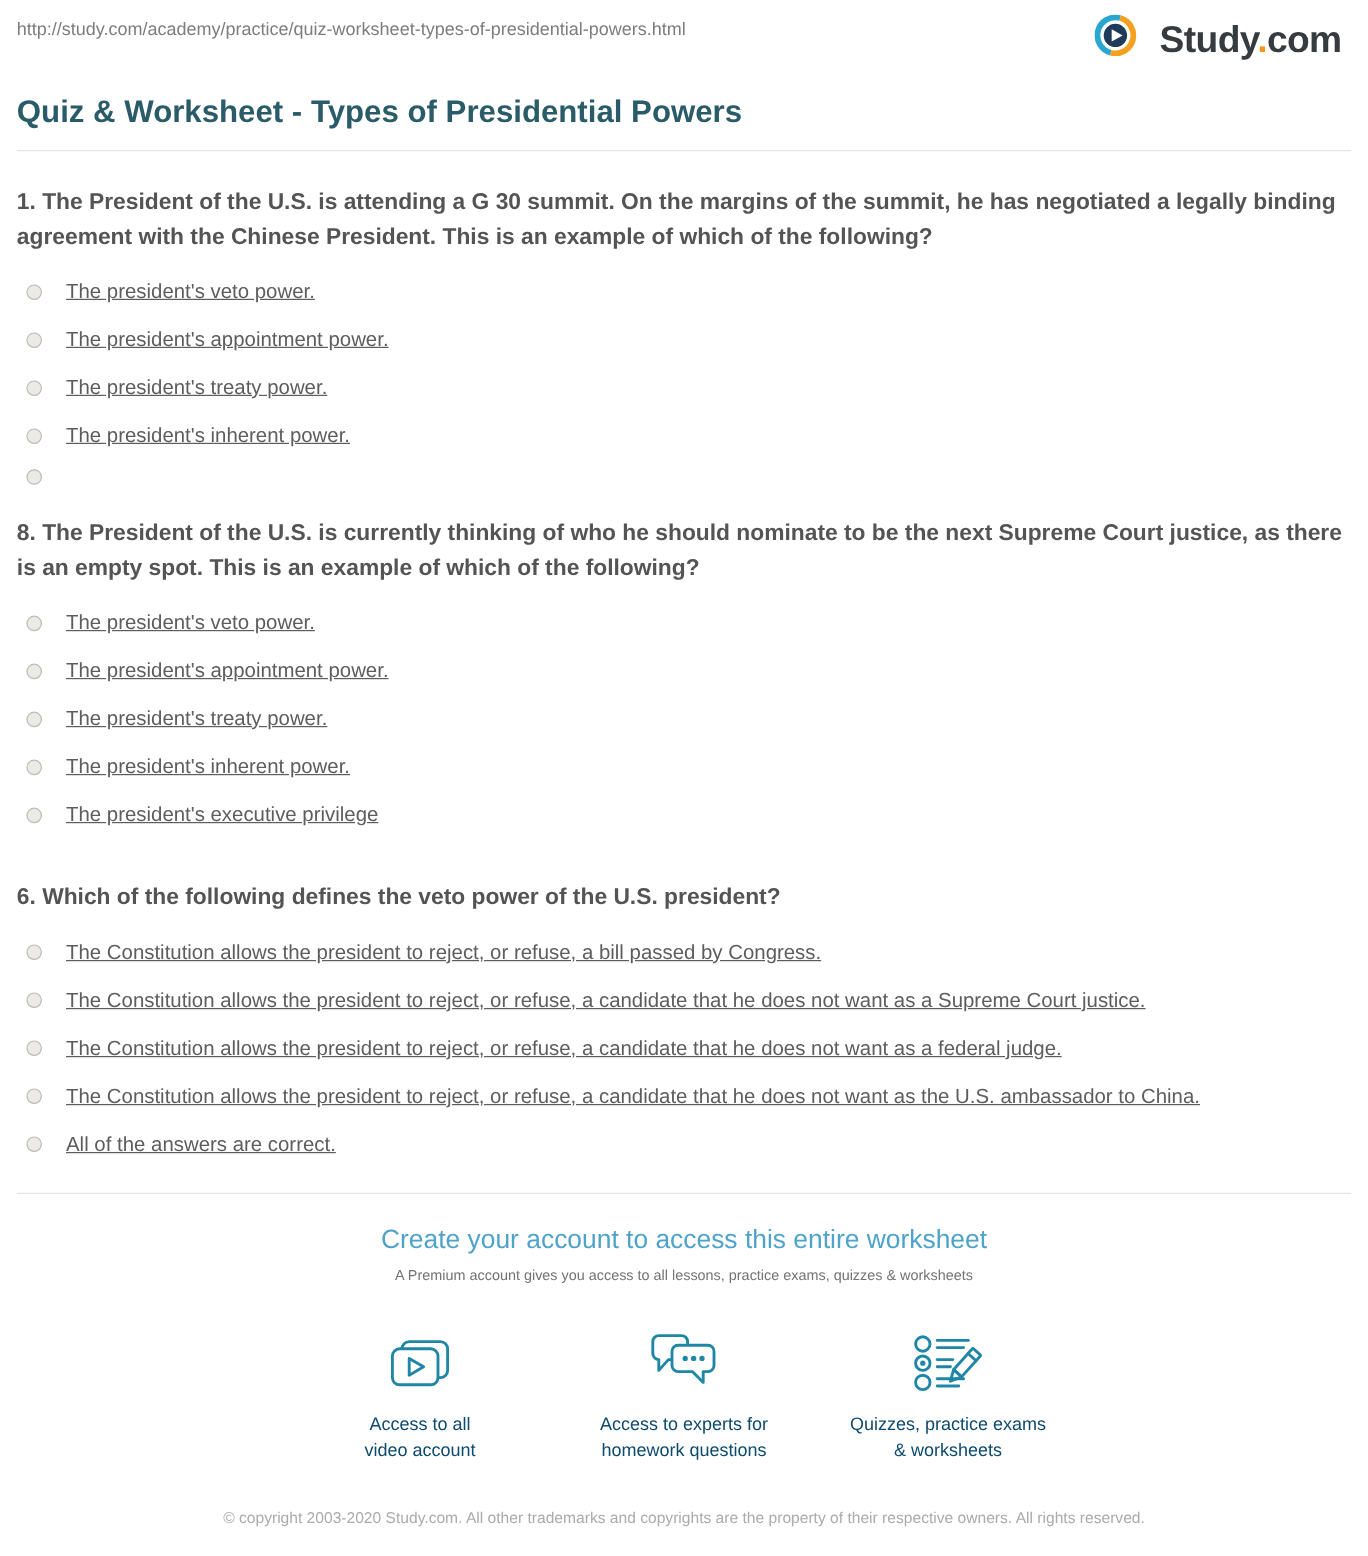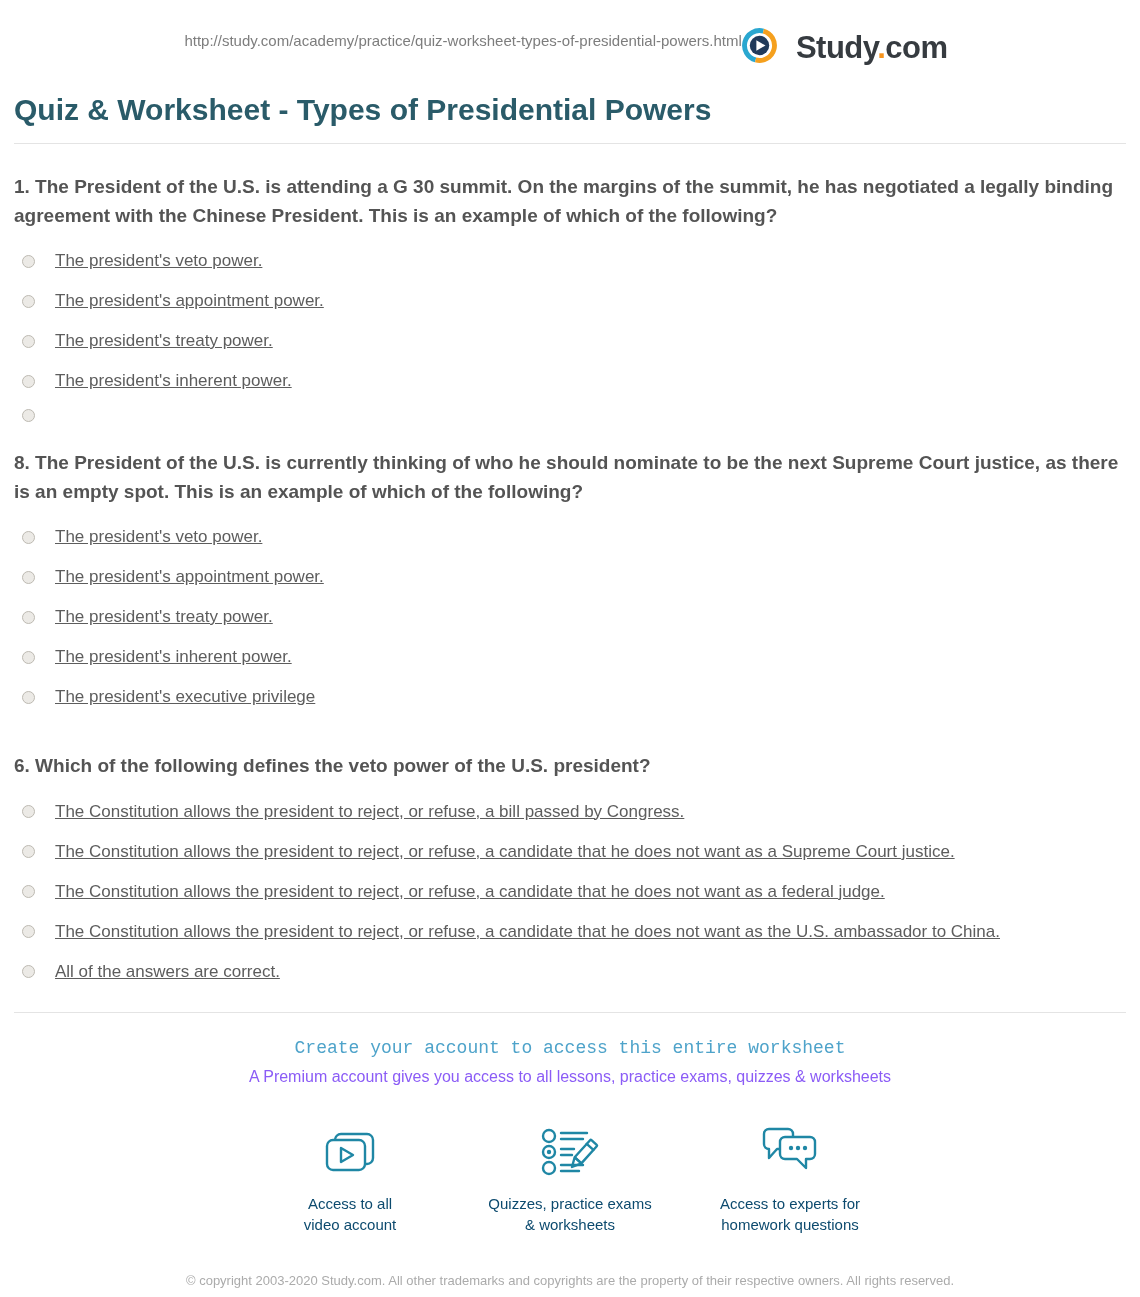--- a/index.html
+++ b/index.html
@@ -6,48 +6,48 @@
   html, body { margin: 0; padding: 0; }
   body {
     width: 1140px;
     background: #ffffff;
     font-family: "Liberation Sans", sans-serif;
     color: #555;
   }
   .container { padding: 0 14px; }
 
   
-  .header { display: flex; justify-content: center; align-items: flex-start; padding-top: 28px; }
+  .header { display: flex; justify-content: space-between; align-items: flex-start; padding-top: 12px; }
   .url { font-size: 15px; color: #7d7d7d; padding-top: 4px; }
   .logo { display: flex; align-items: center; gap: 19px; padding-right: 8px; cursor: pointer; }
   .logo-text { font-size: 31px; font-weight: 700; color: #363b40; letter-spacing: -0.5px; line-height: 1; }
   .logo-dot { color: #f7941e; }
 
   
-  .page-title { margin: 26px 0 0 0; font-size: 30px; font-weight: 700; color: #2a5b69; }
+  .page-title { margin: 26px 0 0 0; font-size: 26px; font-weight: 700; color: #2a5b69; }
   .divider { border: none; border-top: 1px solid #e4e4e4; margin: 16px 0 0 0; }
 
   
   .question { font-size: 19px; font-weight: 700; color: #545454; line-height: 1.5; margin: 29px 0 0 0; }
   .q2 { margin-top: 27px; }
   .q3 { margin-top: 43px; }
   .options { margin-top: 19px; }
   .option { display: flex; align-items: center; margin: 0 0 16px 8px; cursor: pointer; }
   .radio {
     width: 13px; height: 13px; border-radius: 50%;
     background: #eceae6; border: 1px solid #bdbab2;
     margin-right: 20px; flex: 0 0 auto;
   }
   .option-label { font-size: 17px; color: #5d5d5d; line-height: 24px; text-decoration: underline; }
 
   
   .cta-divider { margin-top: 28px; }
   .cta { text-align: center; }
-  .cta-heading { font-size: 18px; font-weight: 400; color: #4ea3ca; margin: 25px 0 0 0; font-family: Liberation Mono, monospace; }
-  .cta-sub { font-size: 16px; color: #8b5cf6; margin-top: 10px; }
+  .cta-heading { font-size: 22px; font-weight: 400; color: #4ea3ca; margin: 25px 0 0 0; }
+  .cta-sub { font-size: 12px; color: #737373; margin-top: 10px; }
   .features { display: flex; justify-content: center; margin-top: 35px; }
   .feature { width: 220px; text-align: center; }
   .feature-icon { height: 60px; display: flex; align-items: flex-end; justify-content: center; }
   .feature-label { margin-top: 12px; font-size: 15px; color: #0c4a6e; line-height: 1.4; }
   svg.ticon { stroke: #1f87a5; fill: none; stroke-width: 2.4; stroke-linecap: round; stroke-linejoin: round; }
 
   
   .copyright {
     text-align: center; font-size: 13px; color: #ababab;
     margin: 36px auto 0; max-width: 800px; line-height: 1.5; padding-bottom: 26px;
@@ -161,20 +161,36 @@
         <div class="feature-icon">
           <svg class="ticon" width="52" height="52" viewBox="0 0 52 52">
             <rect x="11" y="5" width="38" height="30" rx="6"></rect>
             <rect x="3" y="11" width="38" height="30" rx="6" fill="#ffffff"></rect>
             <path d="M17 19 L29 26 L17 33 Z"></path>
           </svg>
         </div>
         <div class="feature-label">
           <span>Access to all</span><br>
           <span>video account</span>
+        </div>
+      </div>
+
+      <div class="feature">
+        <div class="feature-icon">
+          <svg class="ticon" width="60" height="56" viewBox="0 0 60 56">
+            <path d="M9 4 h19 a5 5 0 0 1 5 5 v10 a5 5 0 0 1 -5 5 h-11 l-8 9 v-9 a5 5 0 0 1 -5 -5 v-10 a5 5 0 0 1 5 -5 z"></path>
+            <path d="M25 12 h25 a5 5 0 0 1 5 5 v12 a5 5 0 0 1 -5 5 h-4 v9 l-9 -9 h-12 a5 5 0 0 1 -5 -5 v-12 a5 5 0 0 1 5 -5 z" fill="#ffffff"></path>
+            <circle cx="31" cy="23" r="2.2" fill="#1f87a5" stroke="none"></circle>
+            <circle cx="38" cy="23" r="2.2" fill="#1f87a5" stroke="none"></circle>
+            <circle cx="45" cy="23" r="2.2" fill="#1f87a5" stroke="none"></circle>
+          </svg>
+        </div>
+        <div class="feature-label">
+          <span>Access to experts for</span><br>
+          <span>homework questions</span>
         </div>
       </div>
 
       <div class="feature">
         <div class="feature-icon">
           <svg class="ticon" width="62" height="58" viewBox="0 0 62 58">
             <circle cx="10" cy="13" r="6"></circle>
             <circle cx="10" cy="29" r="6"></circle>
             <circle cx="10" cy="45" r="6"></circle>
             <circle cx="10" cy="29" r="2.2" fill="#1f87a5" stroke="none"></circle>
@@ -190,34 +206,18 @@
               <line x1="27" y1="-4.5" x2="27" y2="4.5"></line>
             </g>
           </svg>
         </div>
         <div class="feature-label">
           <span>Quizzes, practice exams</span><br>
           <span>&amp; worksheets</span>
         </div>
       </div>
 
-      <div class="feature">
-        <div class="feature-icon">
-          <svg class="ticon" width="60" height="56" viewBox="0 0 60 56">
-            <path d="M9 4 h19 a5 5 0 0 1 5 5 v10 a5 5 0 0 1 -5 5 h-11 l-8 9 v-9 a5 5 0 0 1 -5 -5 v-10 a5 5 0 0 1 5 -5 z"></path>
-            <path d="M25 12 h25 a5 5 0 0 1 5 5 v12 a5 5 0 0 1 -5 5 h-4 v9 l-9 -9 h-12 a5 5 0 0 1 -5 -5 v-12 a5 5 0 0 1 5 -5 z" fill="#ffffff"></path>
-            <circle cx="31" cy="23" r="2.2" fill="#1f87a5" stroke="none"></circle>
-            <circle cx="38" cy="23" r="2.2" fill="#1f87a5" stroke="none"></circle>
-            <circle cx="45" cy="23" r="2.2" fill="#1f87a5" stroke="none"></circle>
-          </svg>
-        </div>
-        <div class="feature-label">
-          <span>Access to experts for</span><br>
-          <span>homework questions</span>
-        </div>
-      </div>
-
     </div>
   </div>
 
   <div class="copyright">© copyright 2003-2020 Study.com. All other trademarks and copyrights are the property of their respective owners. All rights reserved.</div>
 
 </div>
 
 </body></html>

